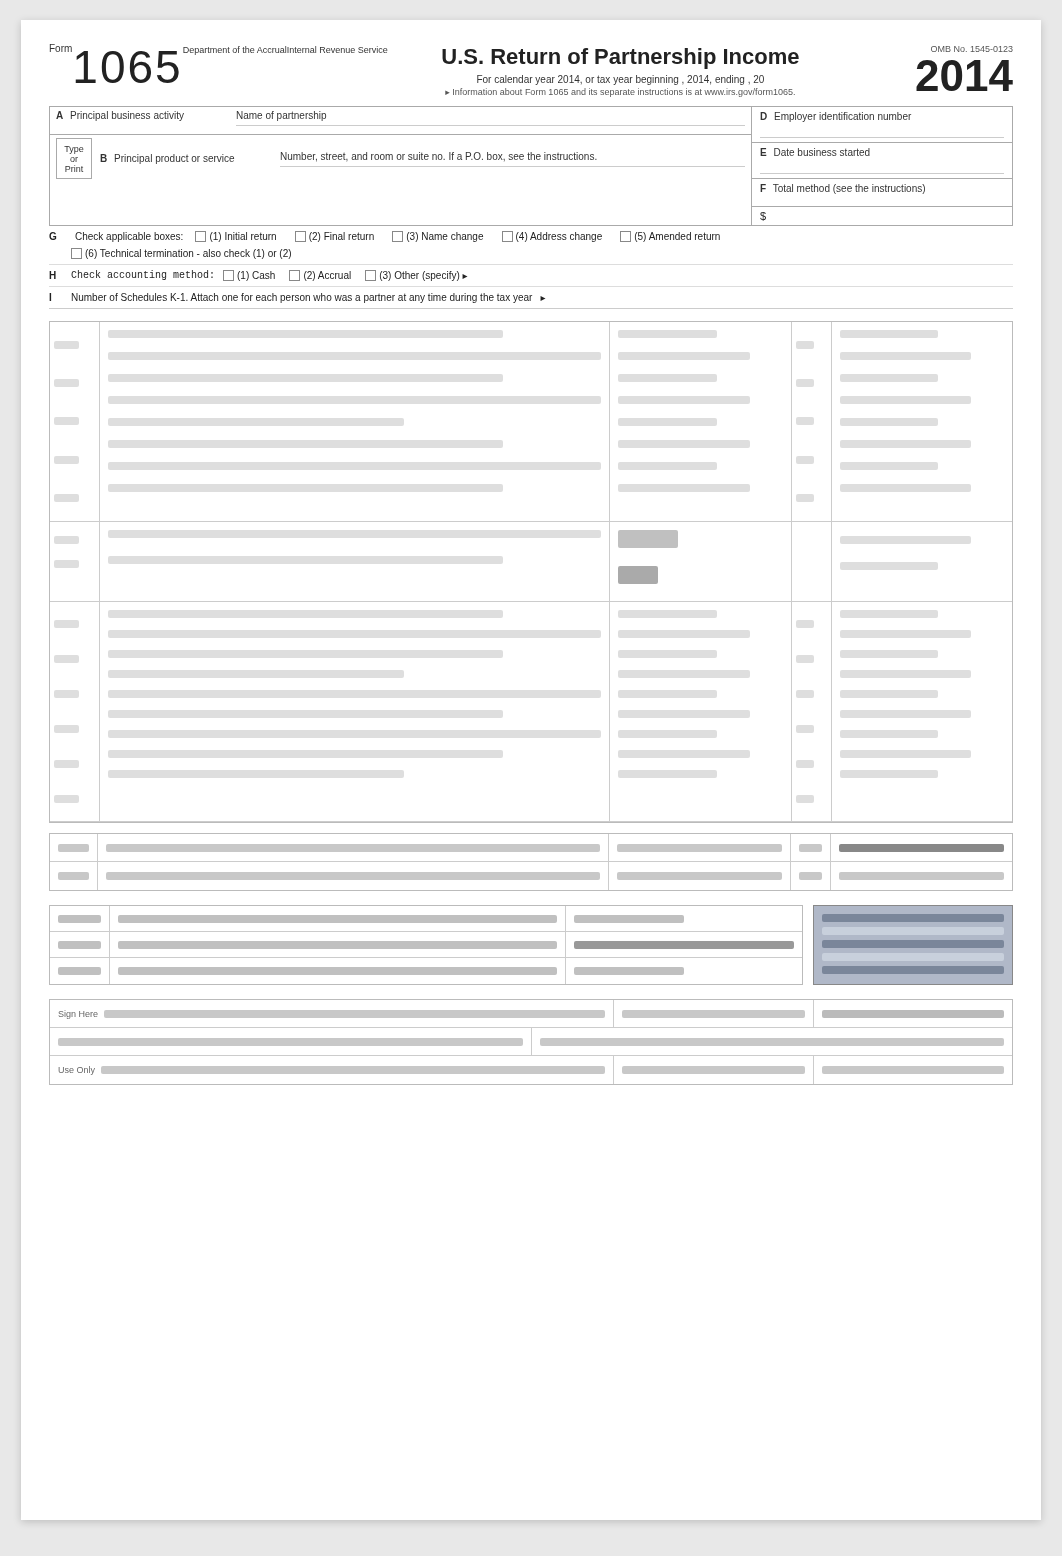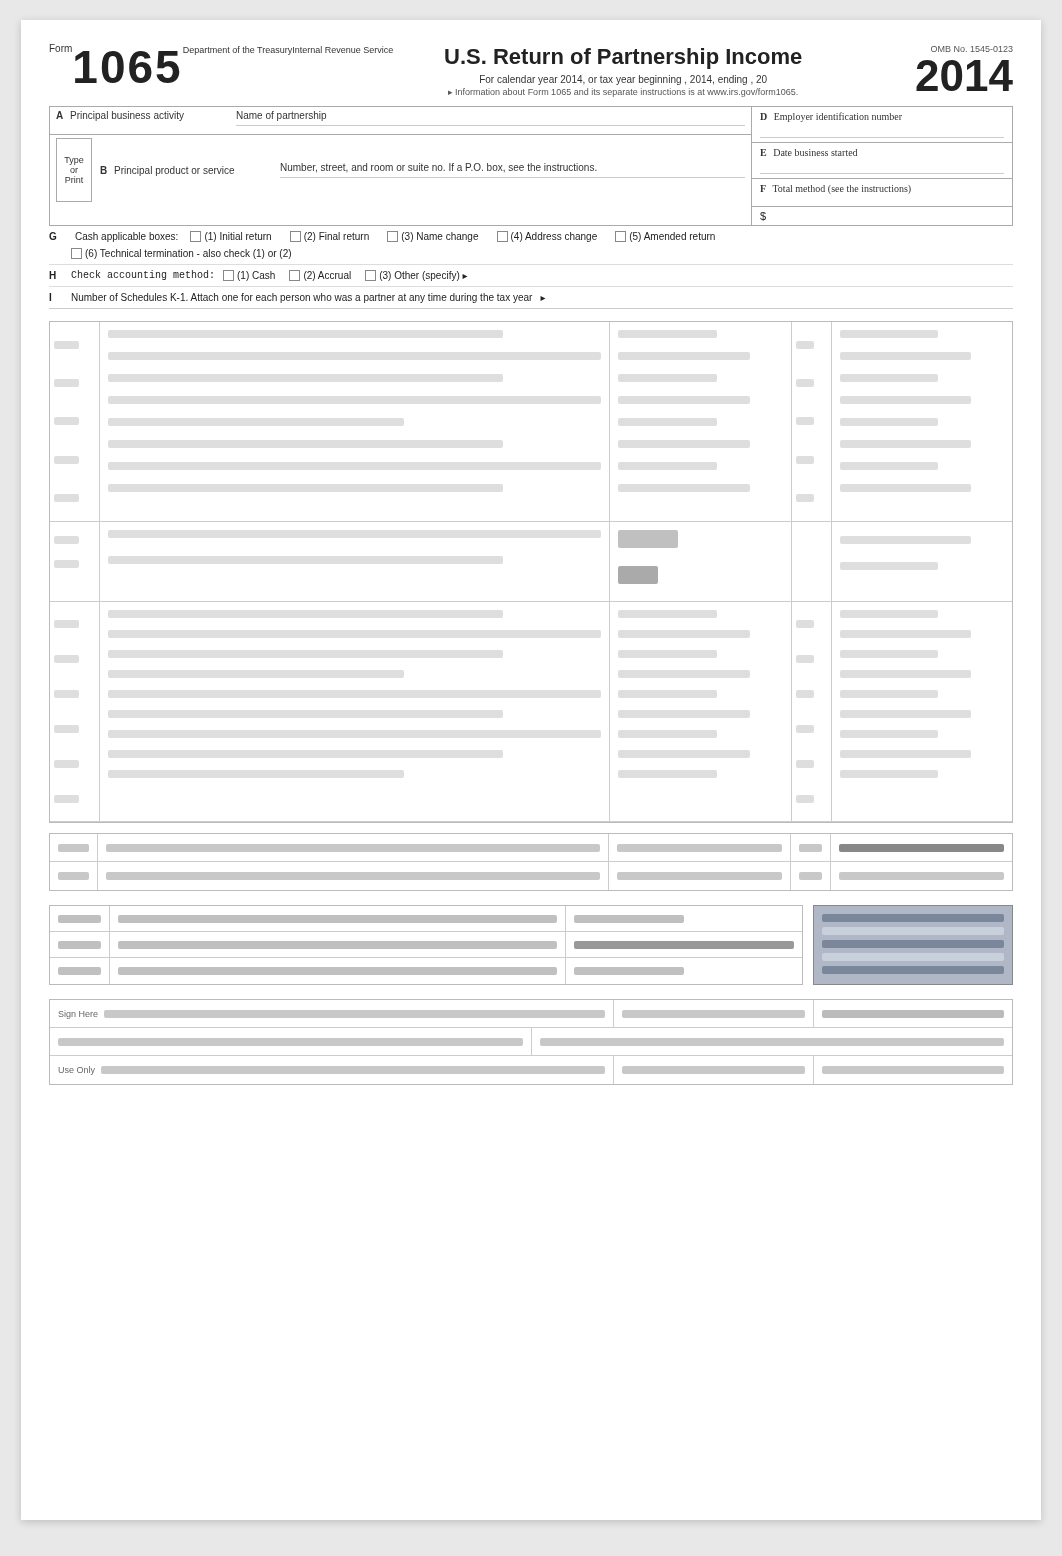--- a/index.html
+++ b/index.html
@@ -30,21 +30,21 @@
       display: flex;
       flex-direction: row;
       line-height: 1;
     }
     .form-label {
       font-size: 10px;
       color: #333;
     }
     .form-number {
       font-size: 46px;
-      font-weight: bold;
+      font-weight: normal;
       letter-spacing: 2px;
       line-height: 1;
     }
     .dept-label {
       font-size: 9px;
       color: #333;
       margin-top: 2px;
     }
     .title-block {
       flex: 1;
@@ -122,36 +122,35 @@
     .type-print-box {
       display: flex;
       flex-direction: column;
       align-items: center;
       justify-content: center;
       border: 1px solid #aaa;
       padding: 2px 6px;
       margin-right: 8px;
       font-size: 9px;
       color: #333;
-      height: 64px;
+      height: 41px;
       min-width: 36px;
     }
     .right-field-item {
       border-bottom: 1px solid #aaa;
       padding: 4px 8px;
       min-height: 28px;
     }
     .right-field-item:last-child {
       border-bottom: none;
     }
     .right-field-label {
       font-size: 10px;
       color: #333;
       margin-bottom: 2px;
-      font-family: Liberation Serif, serif;
     }
     .right-field-value {
       font-size: 10px;
       border-bottom: 1px solid #ccc;
       min-height: 14px;
     }
     .dollar-row {
       padding: 3px 8px;
       font-size: 11px;
     }
@@ -314,21 +313,21 @@
   </style>
 </head>
 <body>
 
 <div class="page">
 
   <div class="header-top">
     <div class="form-number-block">
       <span class="form-label">Form</span>
       <span class="form-number">1065</span>
-      <span class="dept-label">Department of the Treasury</span>
+      <span class="dept-label">Department of the Accrual</span>
       <span class="dept-label">Internal Revenue Service</span>
     </div>
     <div class="title-block">
       <div class="main-title">U.S. Return of Partnership Income</div>
       <div class="sub-title-line">
         <span>For calendar year 2014, or tax year beginning</span>
         <span>, 2014, ending</span>
         <span>, 20</span>
       </div>
       <div class="info-line">▸ Information about Form 1065 and its separate instructions is at www.irs.gov/form1065.</div>
@@ -386,21 +385,21 @@
         </div>
       </div>
       <div class="dollar-row">
         <span>$</span>
       </div>
     </div>
   </div>
 
   <div class="checkbox-row" style="flex-wrap:wrap; gap:4px; padding:5px 0;">
     <span class="row-letter">G</span>
-    <span style="font-size:10px; margin-right:8px;">Cash applicable boxes:</span>
+    <span style="font-size:10px; margin-right:8px;">Check applicable boxes:</span>
     <div class="checkbox-item">
       <span class="checkbox-box"></span>
       <span class="checkbox-label">(1) Initial return</span>
     </div>
     <div class="checkbox-item">
       <span class="checkbox-box"></span>
       <span class="checkbox-label">(2) Final return</span>
     </div>
     <div class="checkbox-item">
       <span class="checkbox-box"></span>

